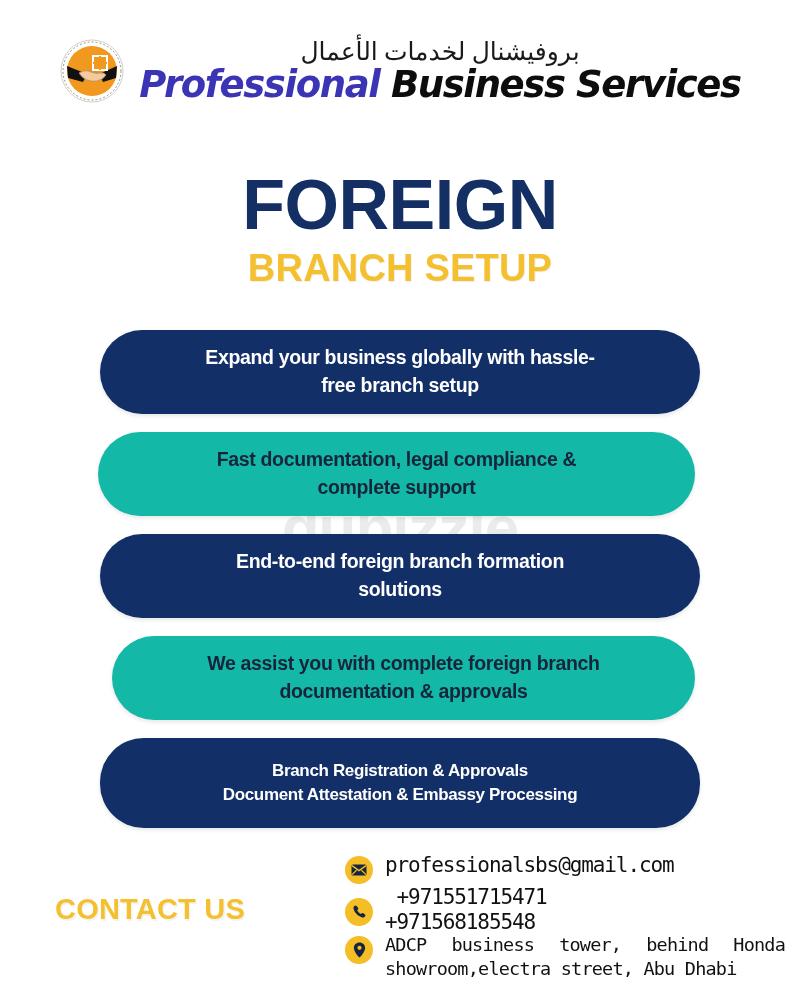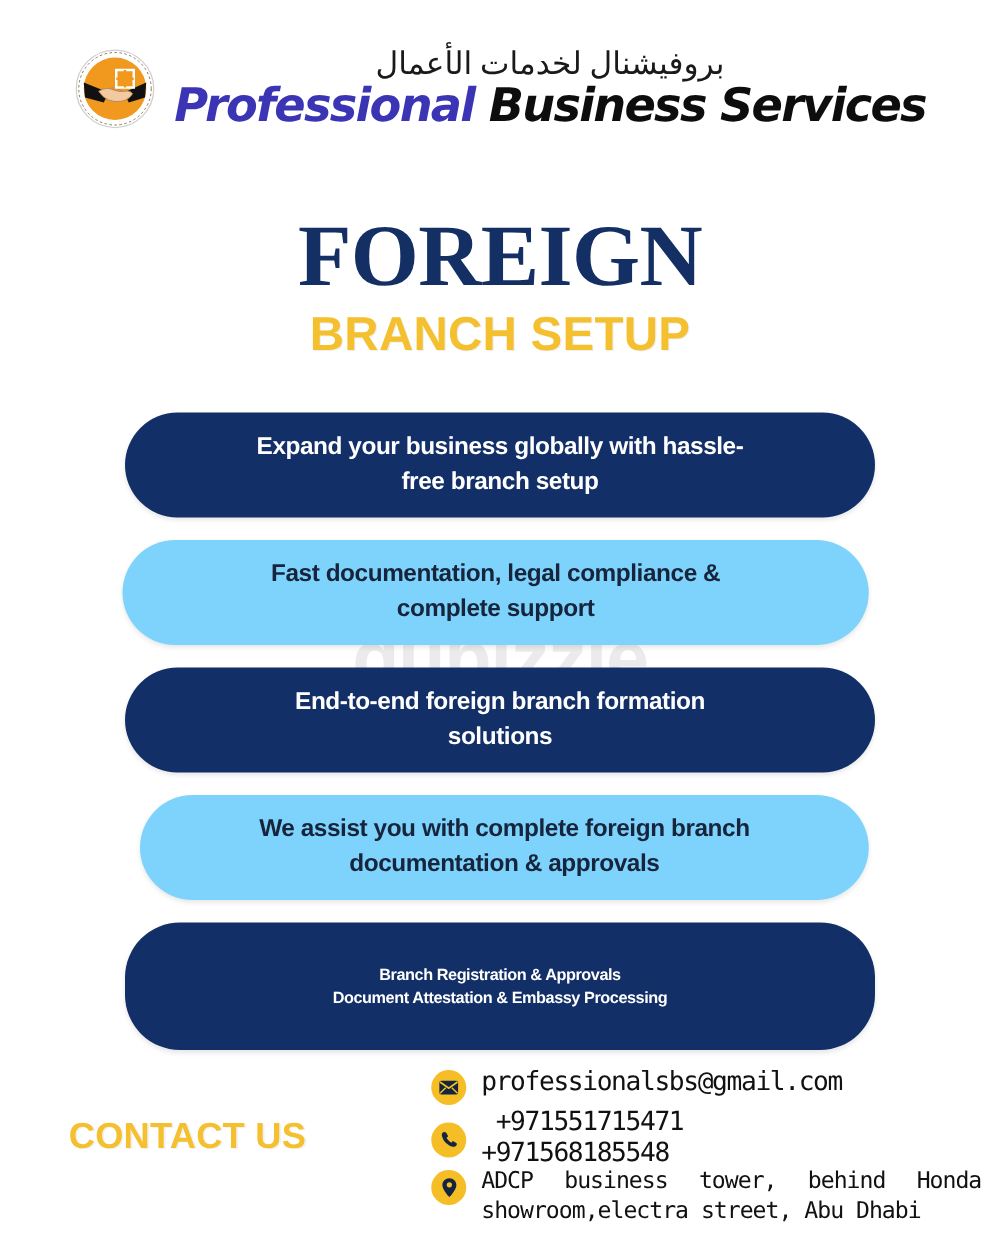--- a/index.html
+++ b/index.html
@@ -77,21 +77,21 @@
     text-align:center;
     z-index:3;
   }
   .headline .h-main {
     display:block;
     font-size:70px;
     font-weight:700;
     color:#132F63;
     letter-spacing:-0.5px;
     line-height:1.02;
-    font-family:Liberation Serif, serif;
+    font-family:Liberation Sans, sans-serif;
   }
   .headline .h-sub {
     display:block;
     margin-top:8px;
     font-size:38px;
     font-weight:700;
     color:#F5C02F;
     letter-spacing:0.2px;
     line-height:1;
     text-shadow:1px 1px 0 rgba(0,0,0,0.06);
@@ -114,27 +114,27 @@
     text-align:center;
     padding:0 40px;
     font-size:19.5px;
     font-weight:700;
     line-height:1.42;
     letter-spacing:-0.35px;
     box-shadow:0 2px 4px rgba(0,0,0,0.10);
     font-family:"Liberation Sans", sans-serif;
   }
   .pill.navy { background:#122F67; color:#ffffff; }
-  .pill.gold { background:#7dd3fc; color:#16243c; }
+  .pill.gold { background:#14b8a6; color:#16243c; }
 
   .pill.p1 { margin:0 100px 18px 100px; }
   .pill.p2 { margin:0 105px 18px 98px; }
   .pill.p3 { margin:0 100px 18px 100px; }
   .pill.p4 { margin:0 105px 18px 112px; }
-  .pill.p5 { margin:0 100px 0    100px; height:102px; font-size:13px; }
+  .pill.p5 { margin:0 100px 0    100px; height:90px; font-size:17px; }
 
   .pill span { display:block; }
 
   
   .contact {
     position:absolute;
     left:0; right:0;
     top:845px;
     height:150px;
     z-index:3;

